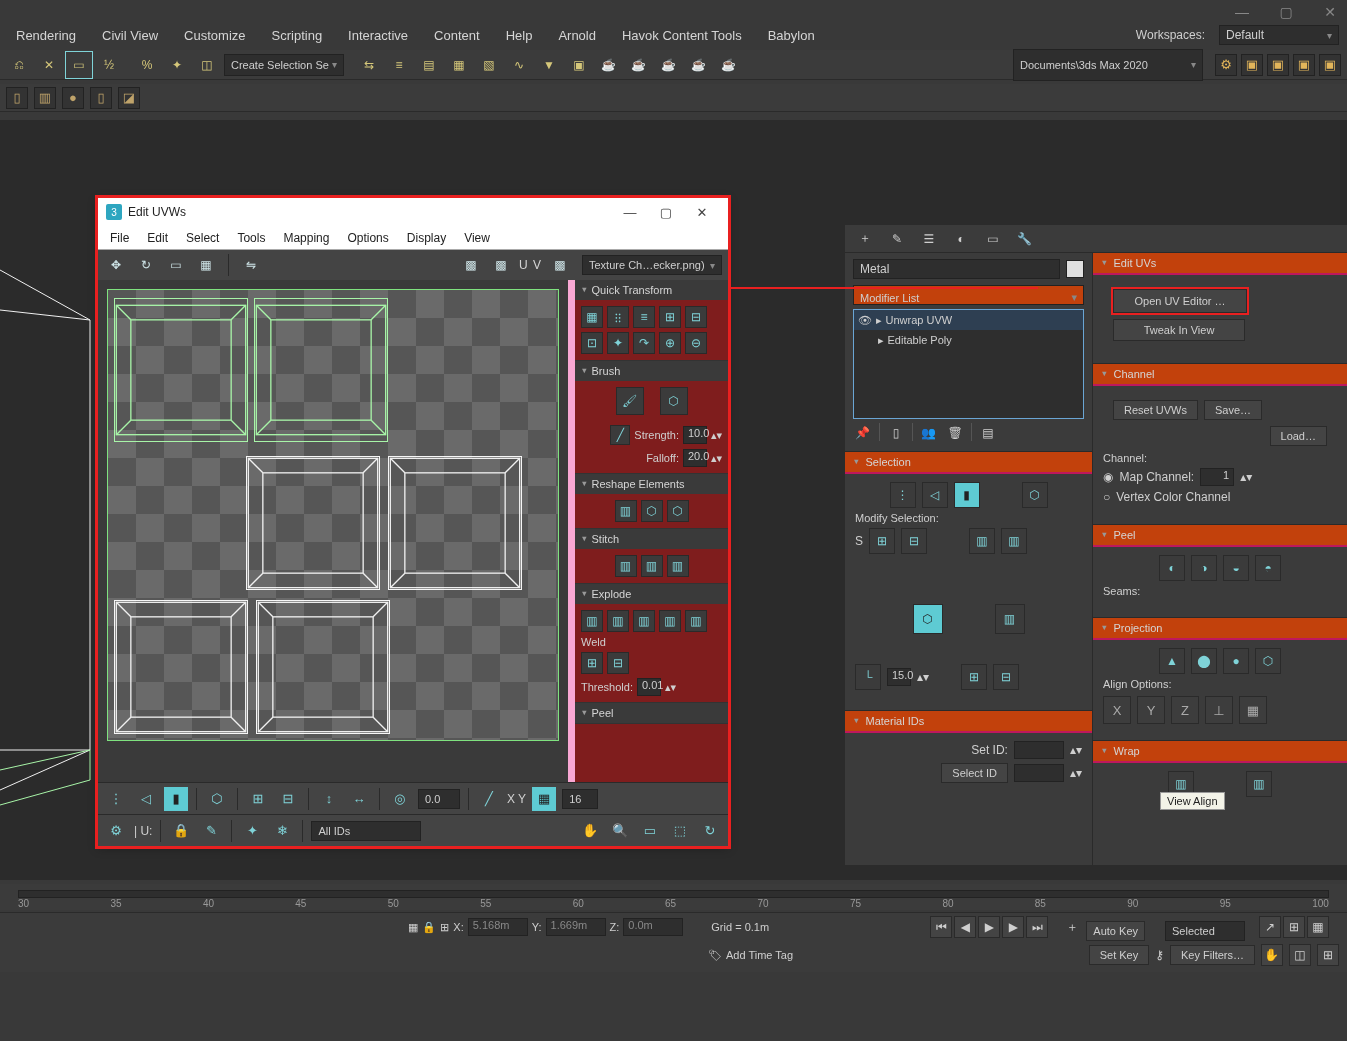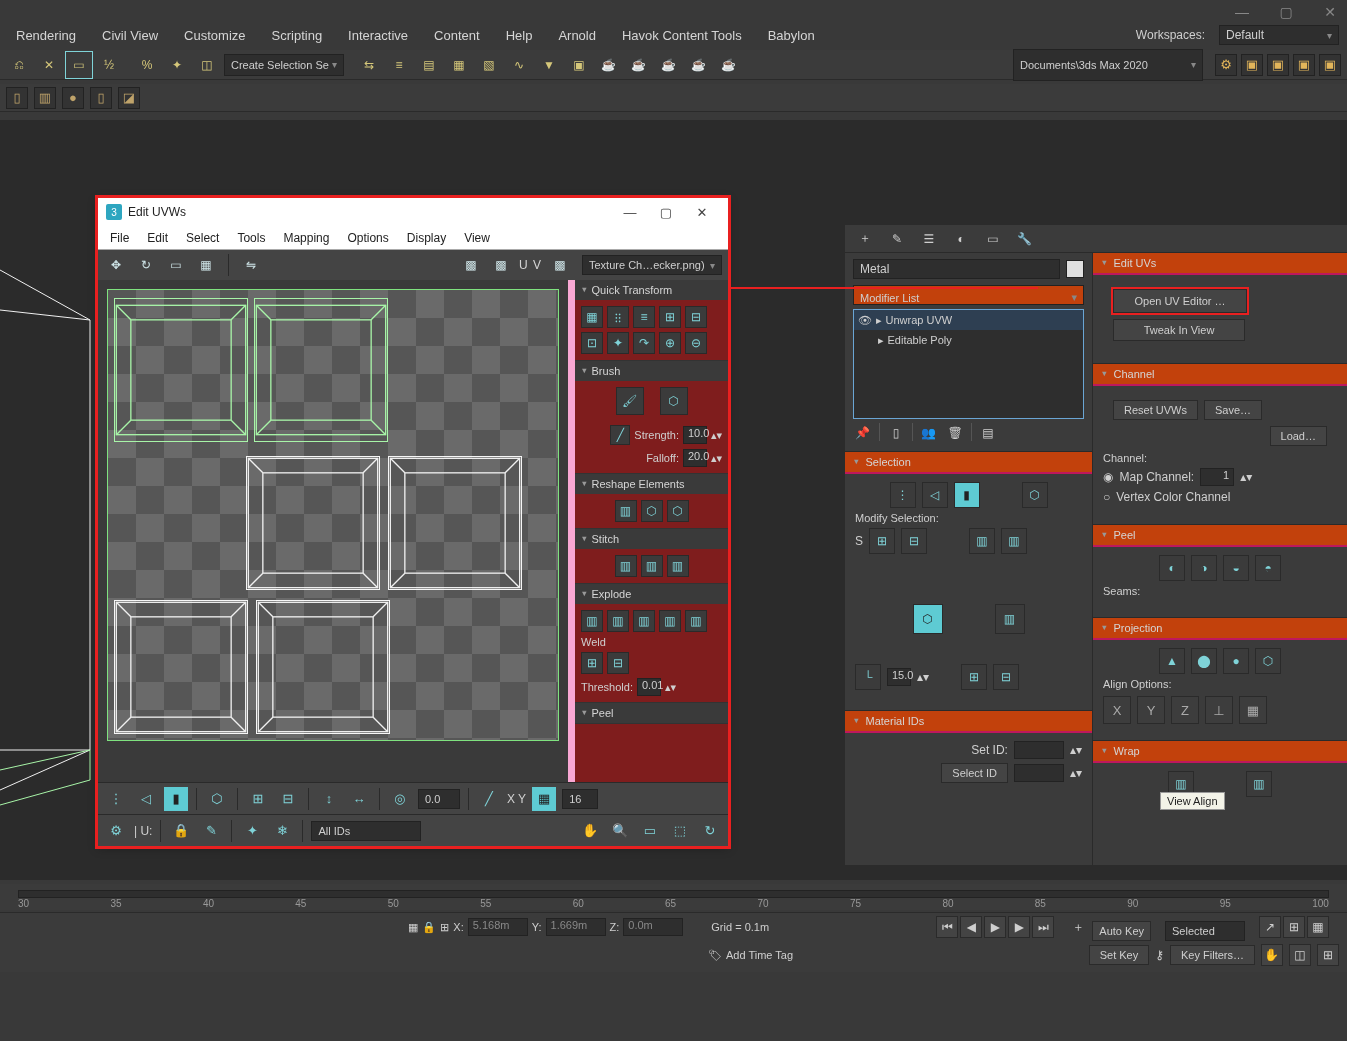--- a/index.html
+++ b/index.html
@@ -203,21 +203,21 @@
   .timeline .track{position:absolute;left:18px;right:18px;top:6px;height:8px;background:#2e2e2e;border:1px solid #222;}
   .timeline .ticks{position:absolute;left:18px;right:18px;top:14px;height:12px;display:flex;justify-content:space-between;font-size:10px;color:#999;}
   
   .status{position:absolute;left:0;top:912px;width:100%;height:60px;background:#3b3b3b;border-top:1px solid #2a2a2a;}
   .status .row1{display:flex;align-items:center;height:28px;padding:0 8px;gap:8px;}
   .status .xyz{display:flex;align-items:center;gap:4px;font-size:11px;color:#cfcfcf;margin-left:400px;}
   .status .xyz .v{width:60px;height:18px;background:#2e2e2e;border:1px solid #222;padding:0 4px;color:#888;}
   .status .grid{margin-left:20px;font-size:11px;}
   .status .play{display:flex;gap:2px;margin-left:auto;margin-right:10px;}
   .status .play .b{width:22px;height:22px;background:#444;border:1px solid #2a2a2a;display:flex;align-items:center;justify-content:center;}
-  .status .key{display:flex;gap:14px;margin-top:8px;}
+  .status .key{display:flex;gap:20px;margin-top:8px;}
   .status .key button{height:20px;background:#444;border:1px solid #2a2a2a;color:#cfcfcf;font-size:11px;padding:0 6px;}
   .status .dd{background:#2e2e2e;border:1px solid #222;height:20px;padding:0 6px;font-size:11px;color:#cfcfcf;display:flex;align-items:center;}
   .status .row2{display:flex;align-items:center;height:28px;padding:0 8px;gap:8px;}
   .status .row2 .addtag{display:flex;align-items:center;gap:4px;font-size:11px;margin-left:700px;}
   
   svg .wf{stroke:#f0f0f0;stroke-width:1;fill:none;}
   svg .wfs{stroke:#a8f5a8;stroke-width:1;fill:none;}
 </style>
 </head>
 <body>

